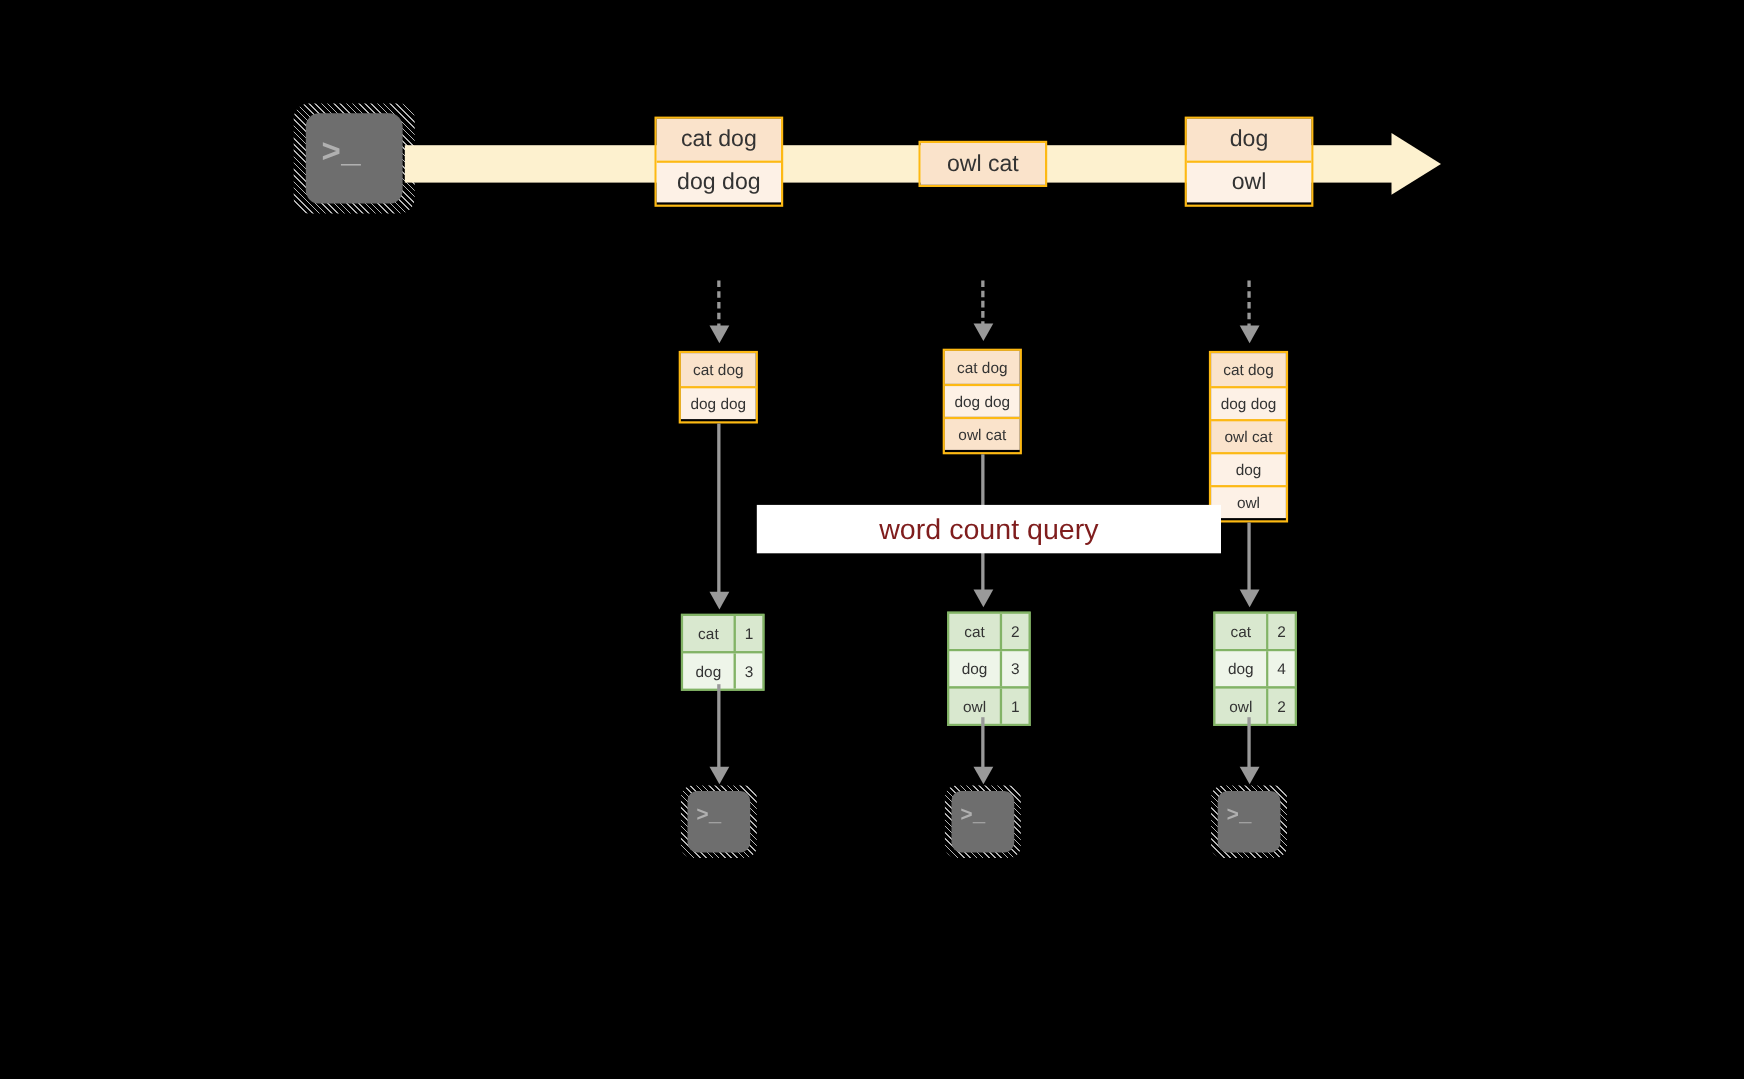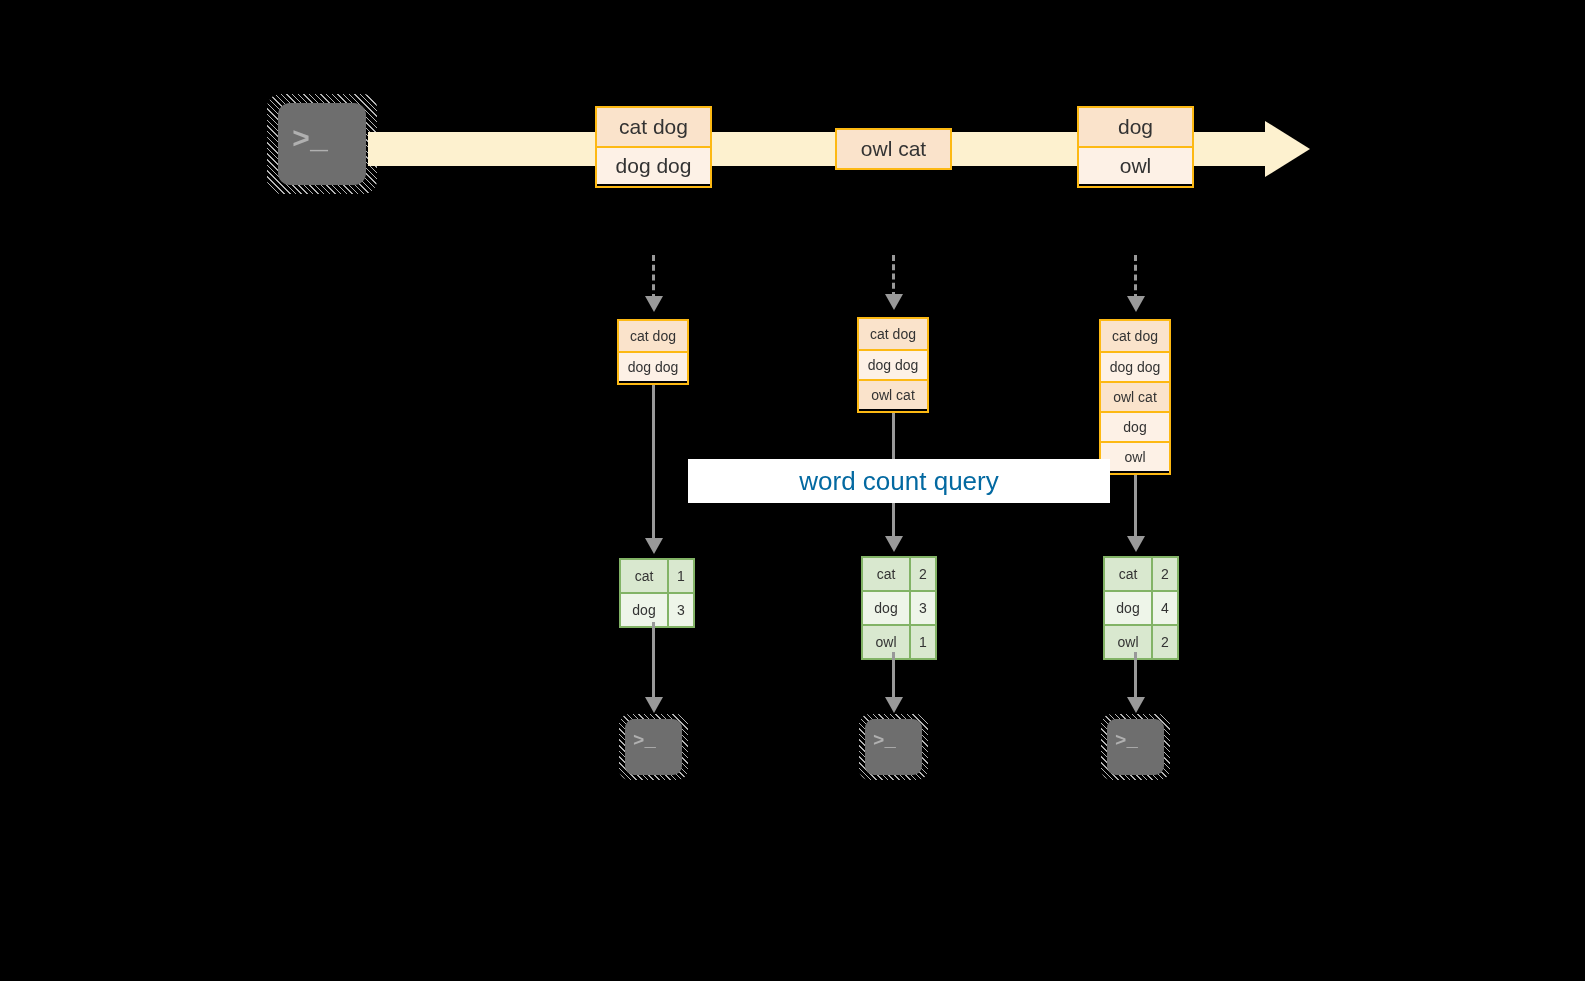--- a/index.html
+++ b/index.html
@@ -129,21 +129,21 @@
   
   .query-banner {
     position: absolute;
     background: #ffffff;
     display: flex;
     align-items: center;
     justify-content: center;
   }
   .query-banner span {
     font-size: 26px;
-    color: #0369a1;
+    color: #7f1d1d;
     white-space: nowrap;
   }
 </style>
 </head>
 <body>
 
 <div id="canvas">
 
   <div class="term-hatch" style="left:267px; top:94px; width:110px; height:100px; border-radius:14px;"></div>
   <div class="term-body" style="left:278px; top:103px; width:88px; height:82px;">

